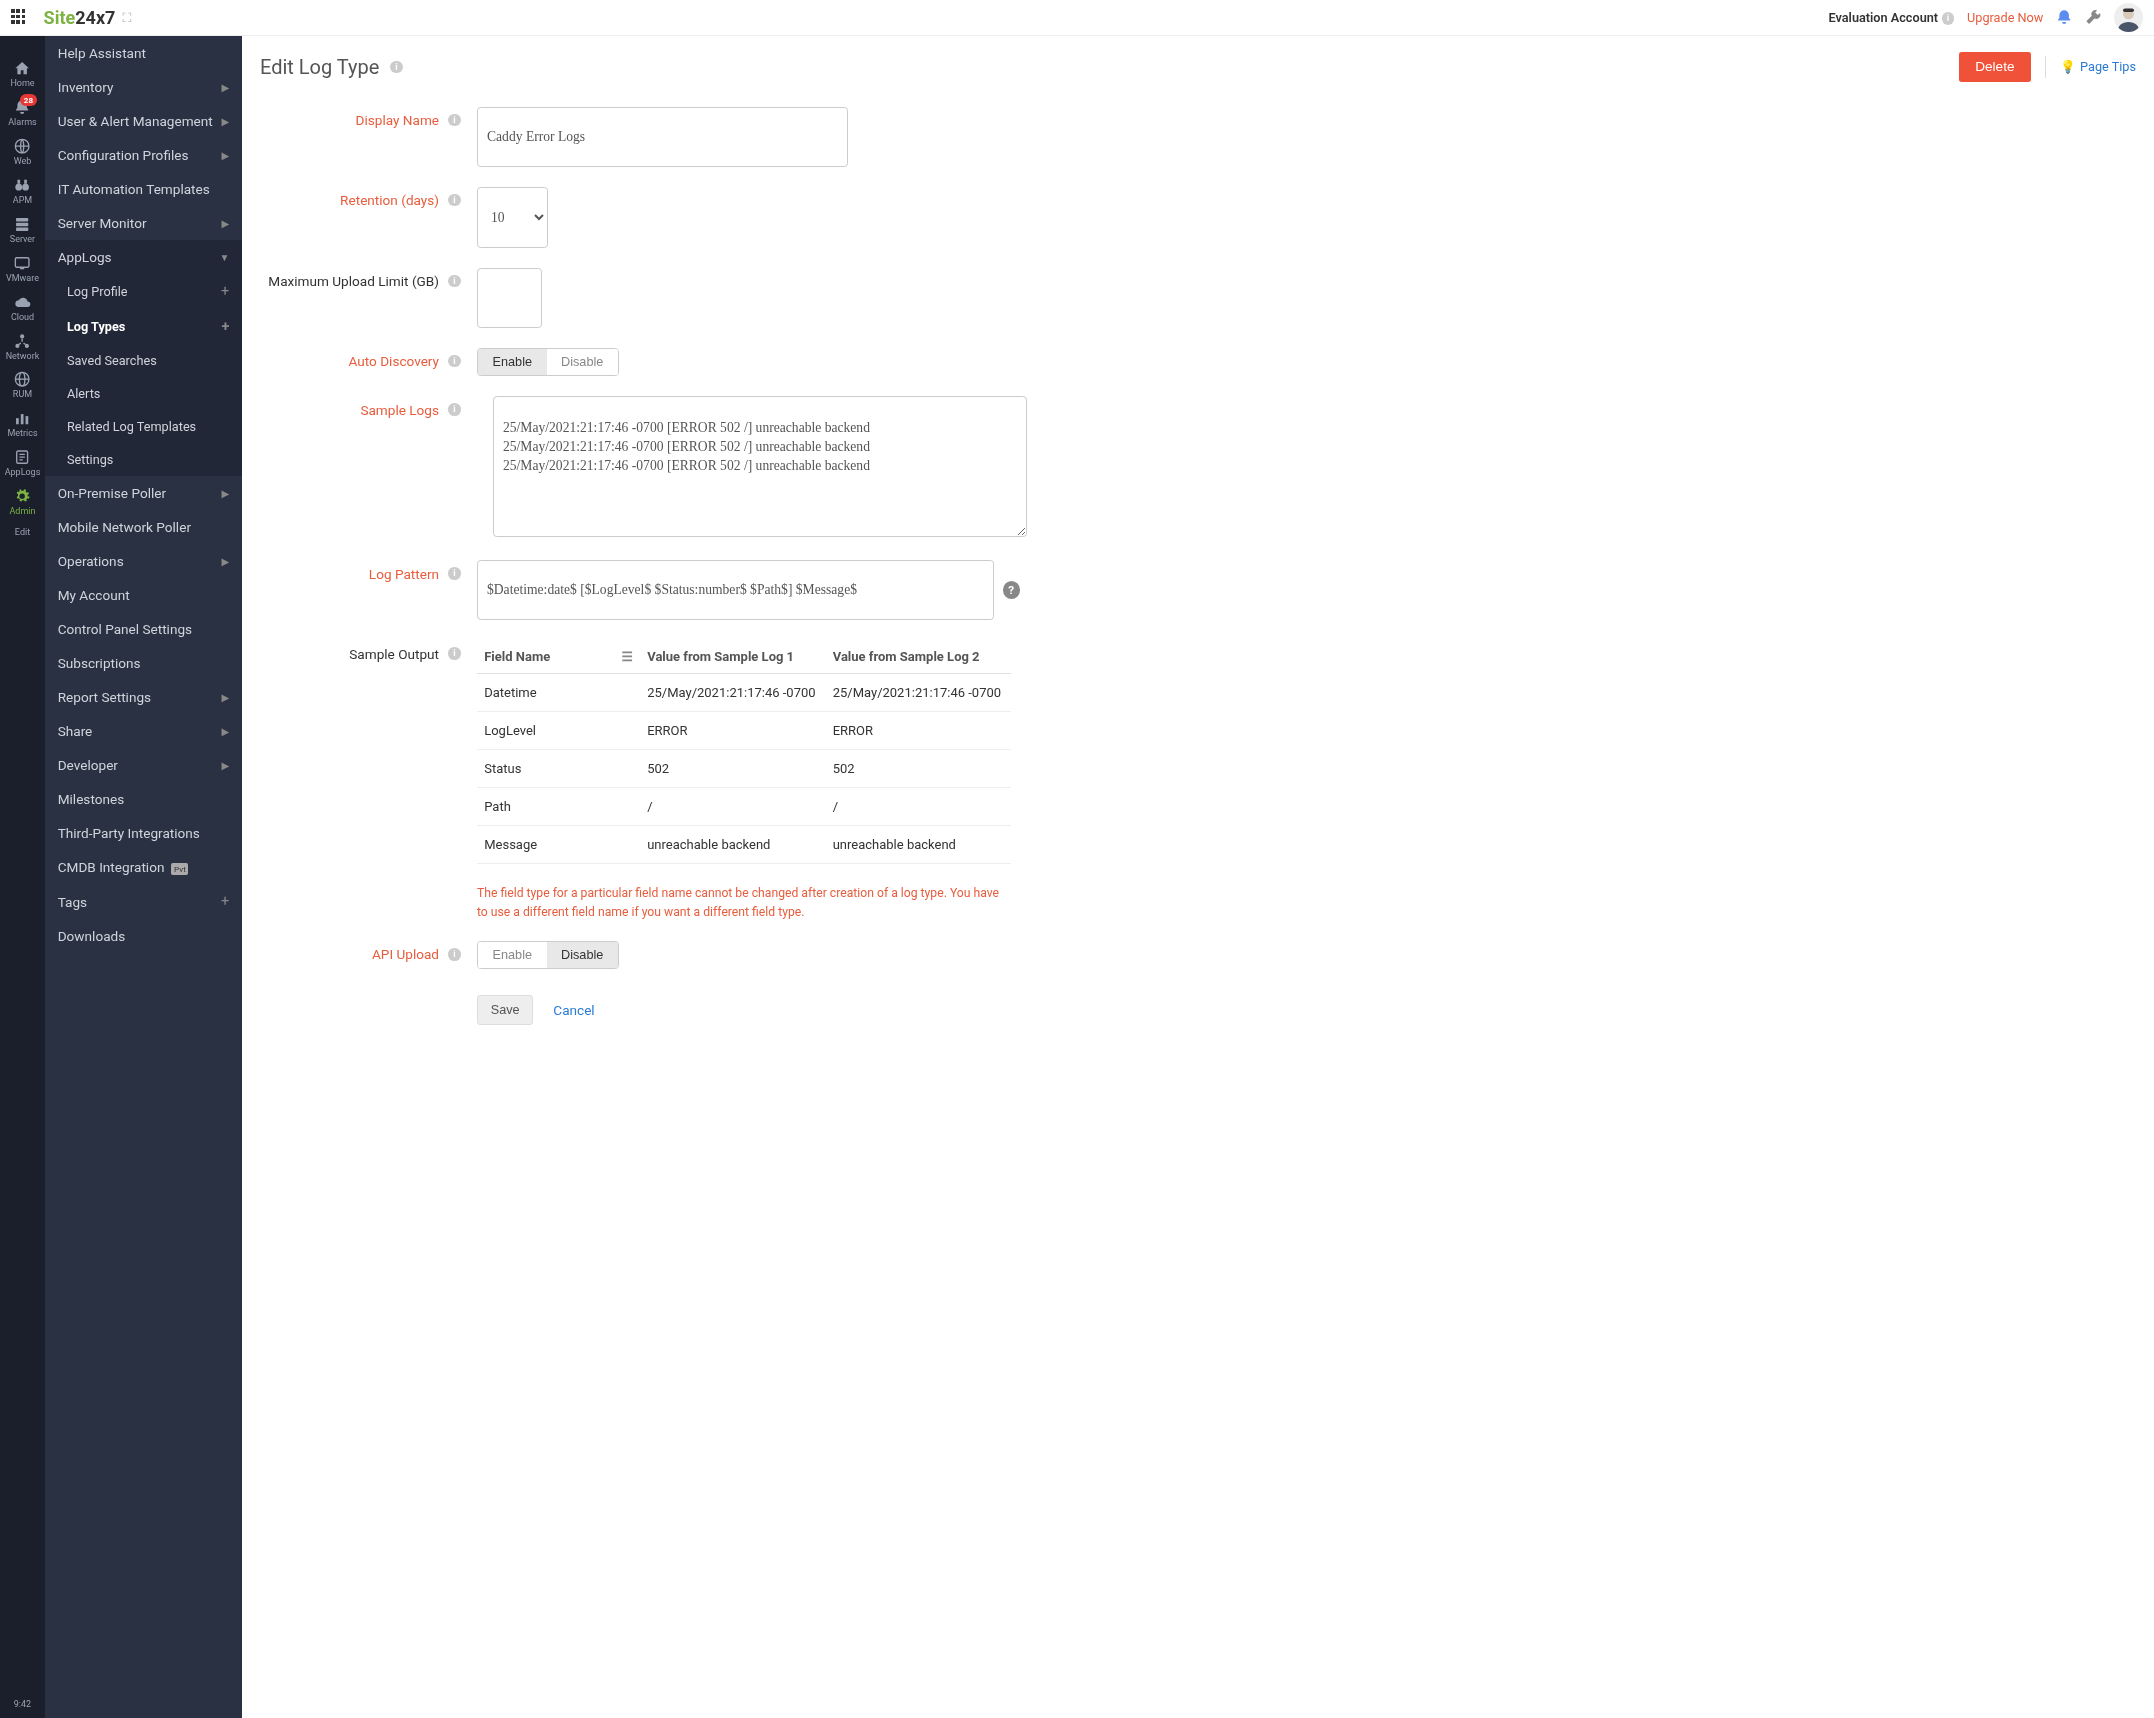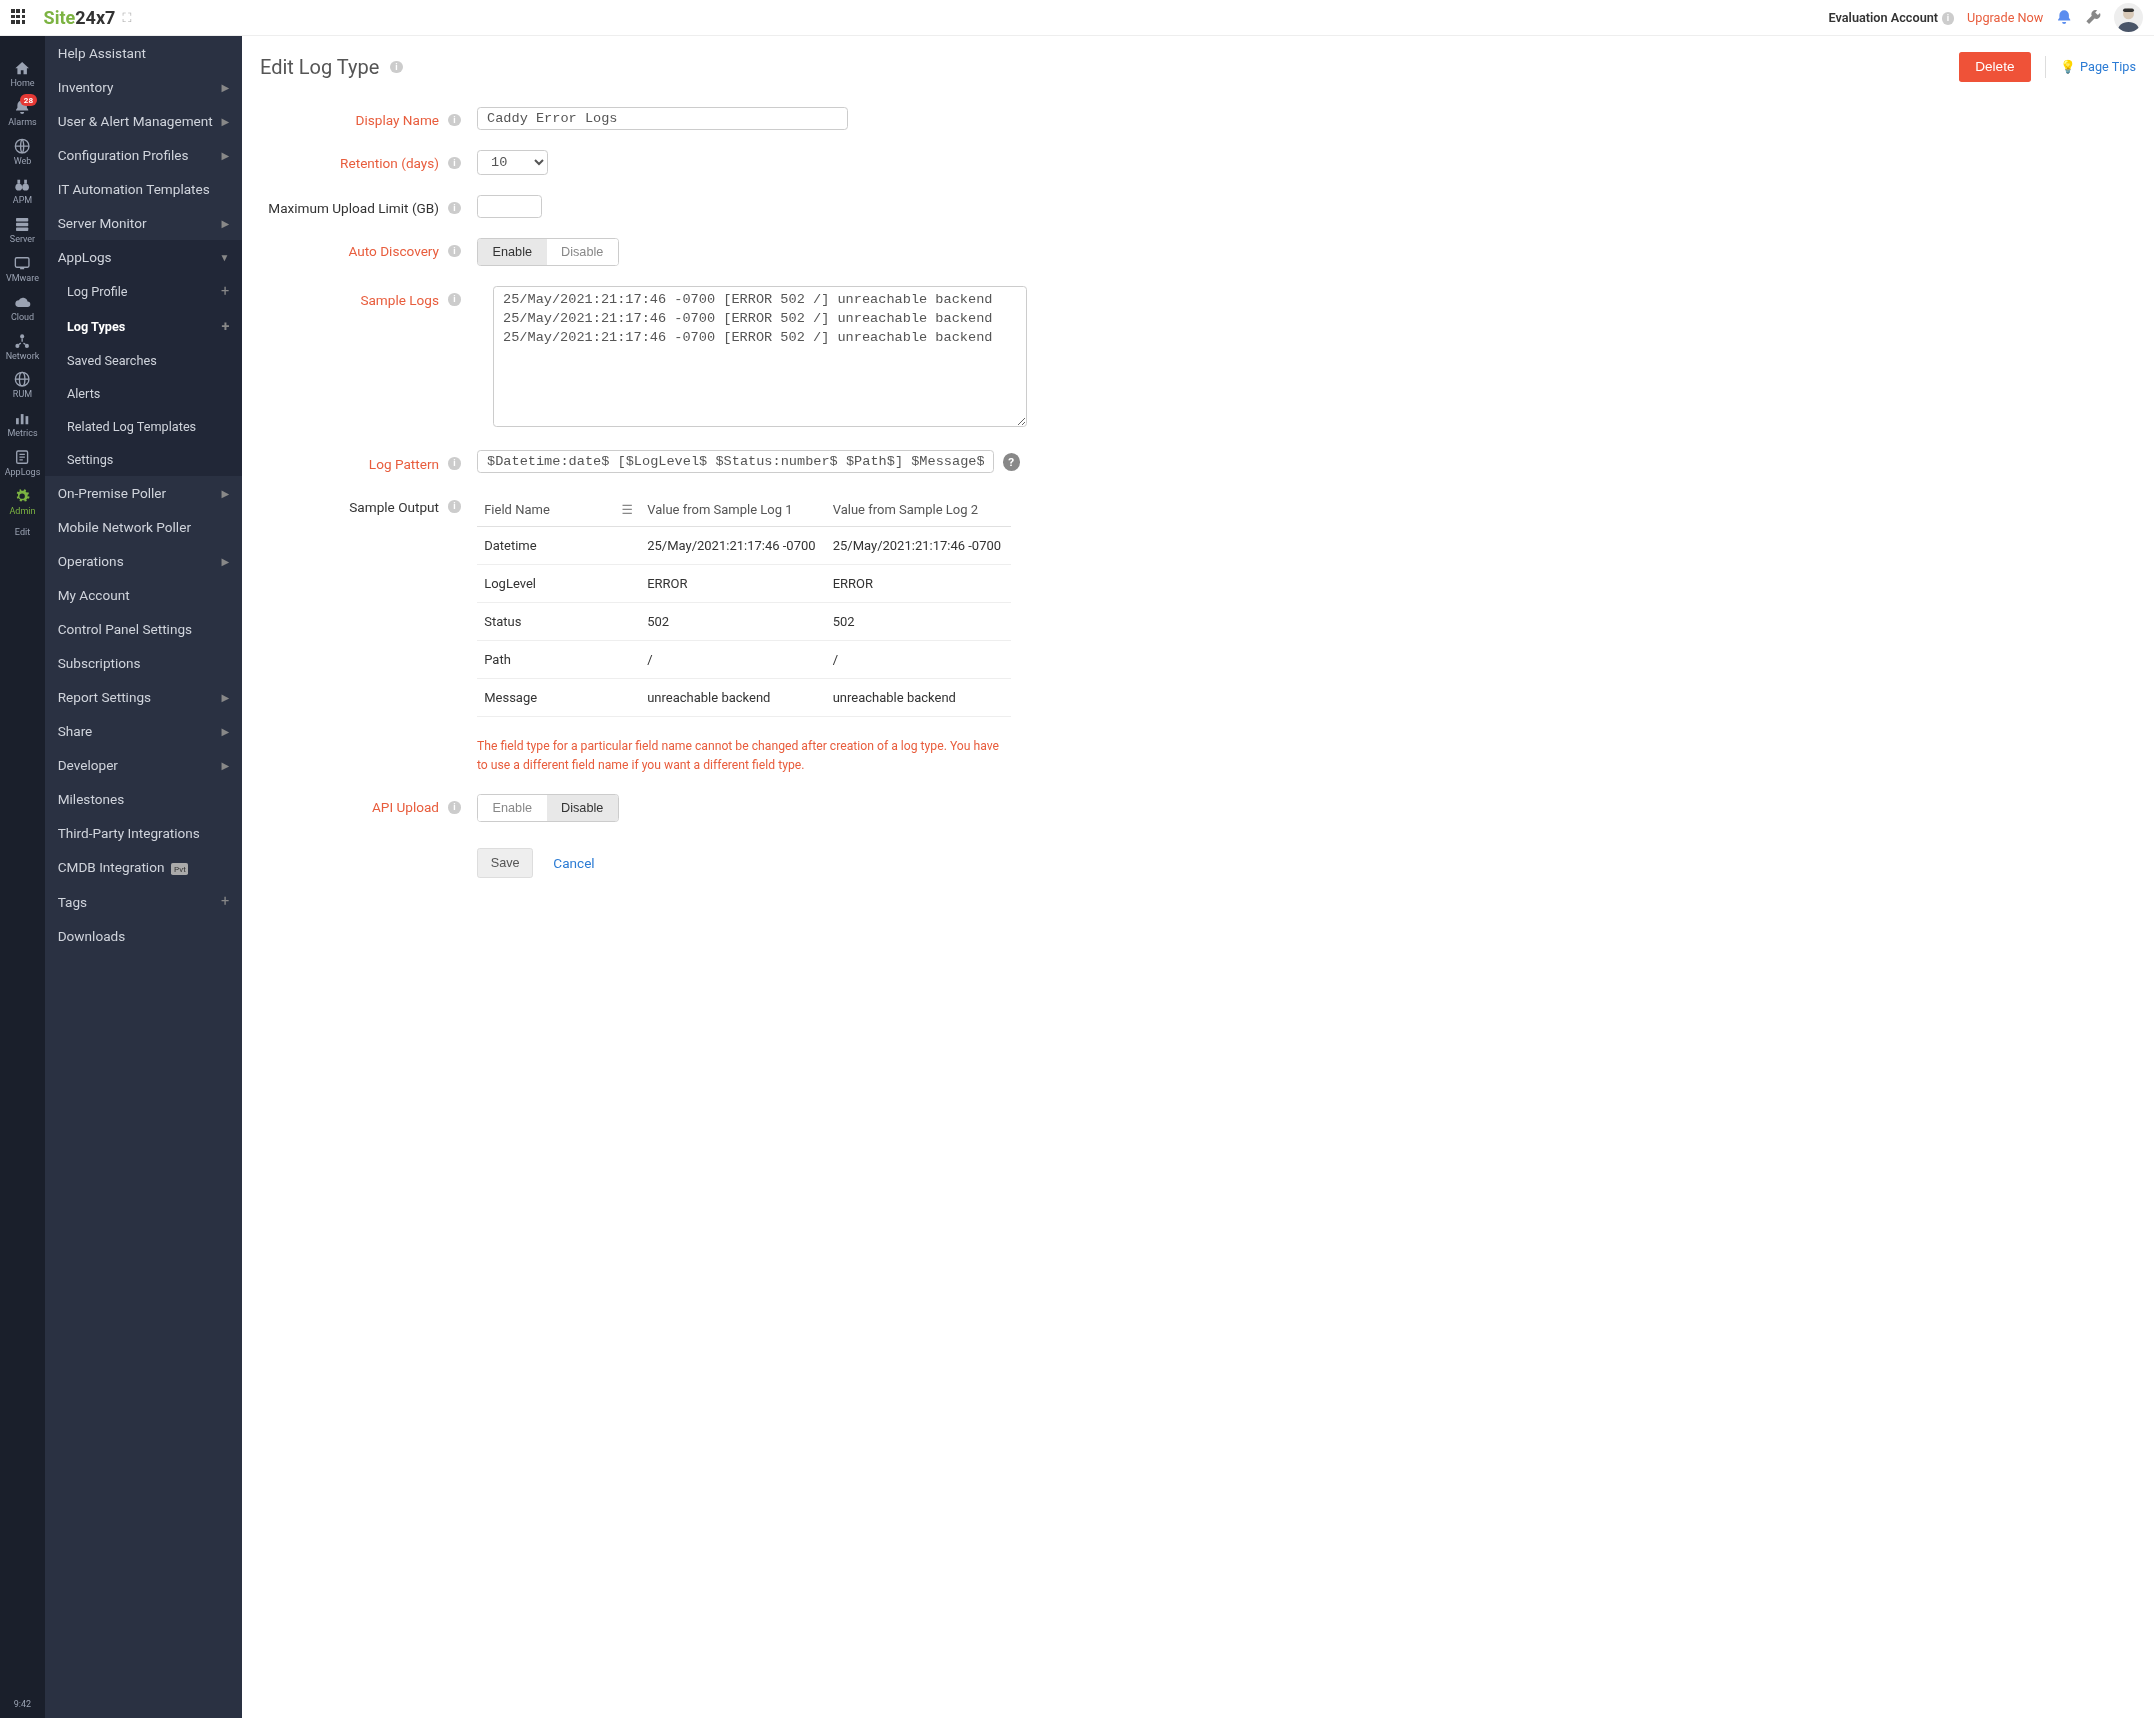--- a/index.html
+++ b/index.html
@@ -55,37 +55,37 @@
 .divider-v { width: 0.9px; height: 22px; background: #ddd; }
 .page-tips { color: #2b7bd4; font-size: 12.7px; cursor: pointer; display: flex; align-items: center; gap: 3.6px; }
 .bulb { color: #aaa; }
 
 
 .form-row { display: flex; margin-bottom: 20px; align-items: flex-start; }
 .form-label { width: 217px; text-align: right; padding-right: 16.3px; padding-top: 5.4px; font-size: 13.6px; display: flex; justify-content: flex-end; align-items: center; gap: 5.4px; }
 .form-label.req { color: #e85d3d; }
 .form-control { flex: 1; max-width: 543px; }
 .form-control.wide { max-width: 543px; }
-input[type=text], textarea, select { border: 0.9px solid #ccc; border-radius: 3.6px; padding: 3px 9px; font-size: 13.6px; font-family: Liberation Mono, monospace; color: #555; }
+input[type=text], textarea, select { border: 0.9px solid #ccc; border-radius: 3.6px; padding: 21px 9px; font-size: 13.6px; font-family: Liberation Serif, serif; color: #555; }
 .input-text { width: 371px; }
 .input-small { width: 65px; }
 select.input-select { width: 71px; background: #fff; }
 textarea.sample-logs { width: 534px; height: 141px; resize: both; line-height: 1.4; margin-left: 16px; }
 .input-pattern { width: 534px; }
 
 .toggle-group { display: inline-flex; border: 0.9px solid #ccc; border-radius: 3.6px; overflow: hidden; }
 .toggle-btn { padding: 6.3px 14.5px; font-size: 12.7px; background: #fff; color: #888; cursor: pointer; border: none; }
 .toggle-btn.active { background: #e8e8e8; color: #333; }
 
 .pattern-row { display: flex; align-items: center; gap: 9px; }
 .help-circle { width: 18px; height: 18px; border-radius: 50%; background: #888; color: #fff; display: flex; align-items: center; justify-content: center; font-size: 11.8px; font-weight: bold; cursor: pointer; }
 
 
 .sample-table { width: 534px; border-collapse: collapse; font-size: 13px; }
-.sample-table th { text-align: left; font-weight: 400; color: #555; padding: 9px 7.2px; border-bottom: 0.9px solid #e0e0e0; }
+.sample-table th { text-align: left; font-weight: 700; color: #555; padding: 9px 7.2px; border-bottom: 0.9px solid #e0e0e0; }
 .sample-table td { padding: 11px 7.2px; border-bottom: 0.9px solid #eee; color: #333; }
 .sample-table th:first-child, .sample-table td:first-child { width: 163px; }
 .filter-icon { float: right; color: #888; font-size: 12.7px; }
 
 .note { color: #e85d3d; font-size: 12.2px; max-width: 534px; line-height: 1.5; }
 
 .actions-row { display: flex; gap: 20px; align-items: center; margin-top: 5.4px; }
 .btn-save { background: #eee; border: 0.9px solid #ddd; padding: 7.2px 12.7px; border-radius: 2.7px; font-size: 12.7px; cursor: pointer; color: #555; }
 .link-cancel { color: #2b7bd4; font-size: 13.6px; cursor: pointer; }
 

